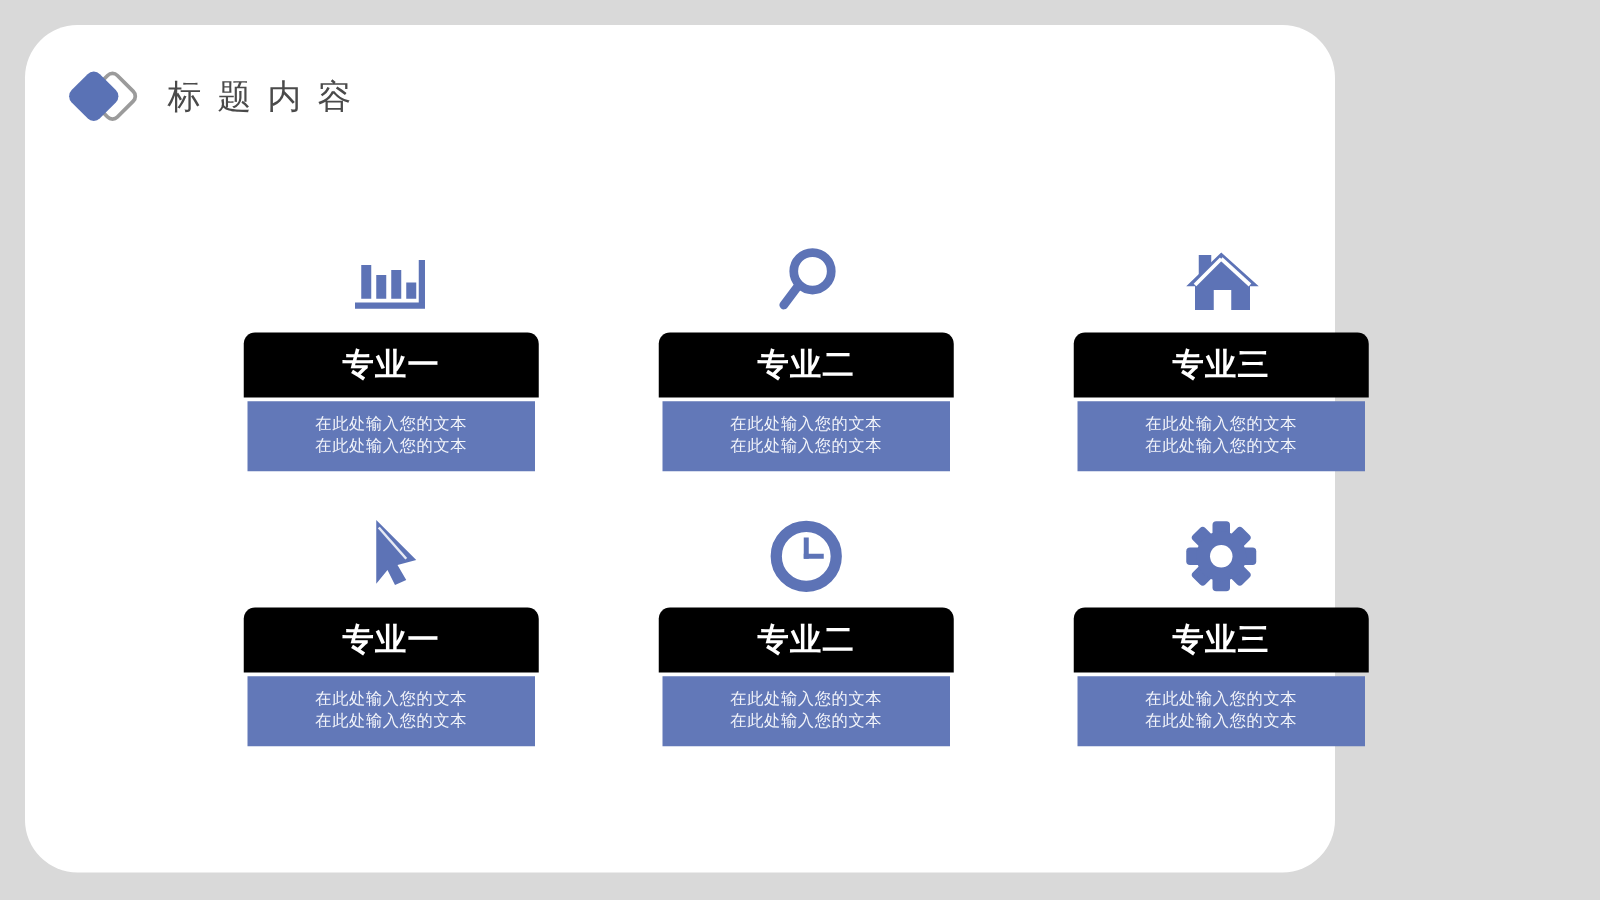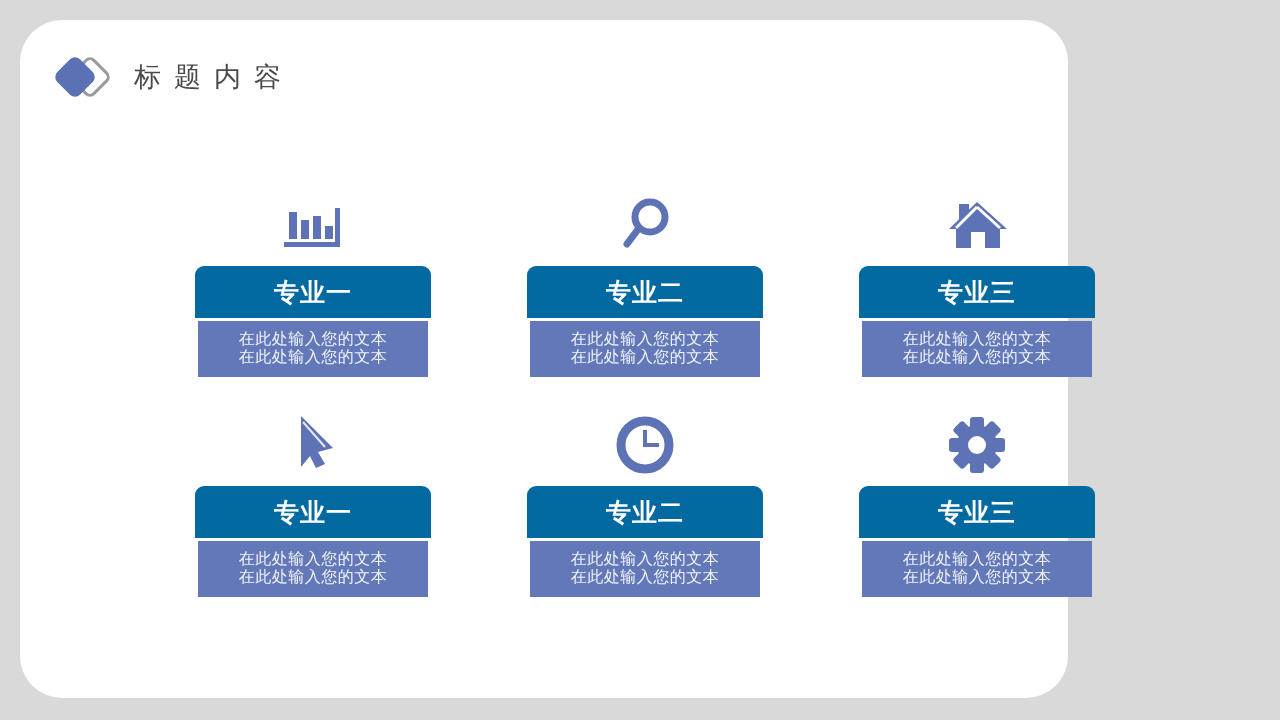--- a/index.html
+++ b/index.html
@@ -100,21 +100,21 @@
     justify-content: center;
     margin-bottom: 12px;
   }
   .card-icon svg {
     display: block;
   }
 
   .card-header {
     width: 236px;
     height: 52px;
-    background: #0369a1;
+    background: #000000;
     border-radius: 9px 9px 0 0;
     display: flex;
     align-items: center;
     justify-content: center;
     box-sizing: border-box;
   }
   .card-header-text {
     color: #ffffff;
     font-size: 25px;
     font-weight: bold;
@@ -125,21 +125,21 @@
   .card-body {
     width: 230px;
     background: #6278b8;
     margin-top: 3px;
     padding: 9px 0 11px 0;
     text-align: center;
     box-sizing: border-box;
   }
   .card-body-line {
     color: #f2f4fa;
-    font-size: 16px;
+    font-size: 13px;
     line-height: 18px;
     letter-spacing: 0.5px;
   }
 </style>
 </head>
 <body>
 
 <div class="slide">
 
   <div class="slide-header">

